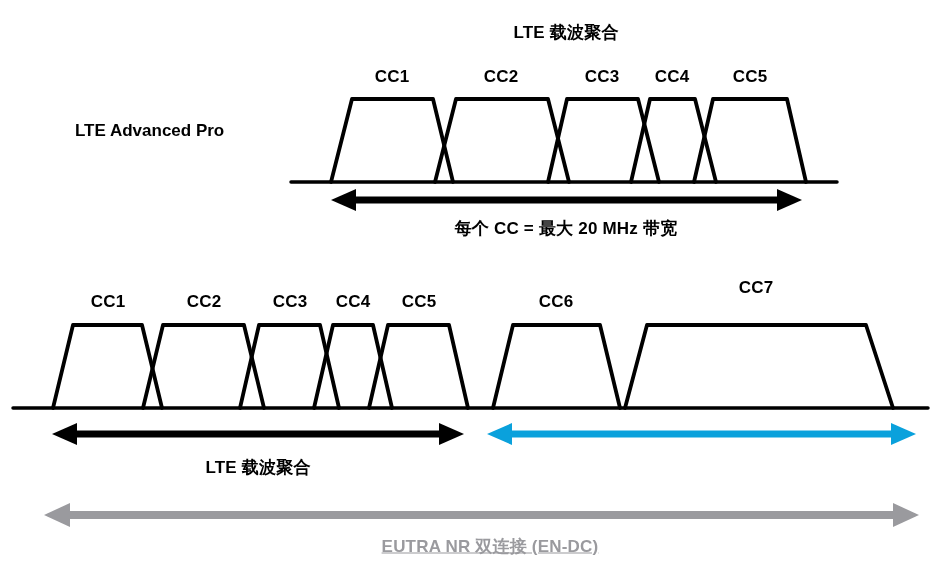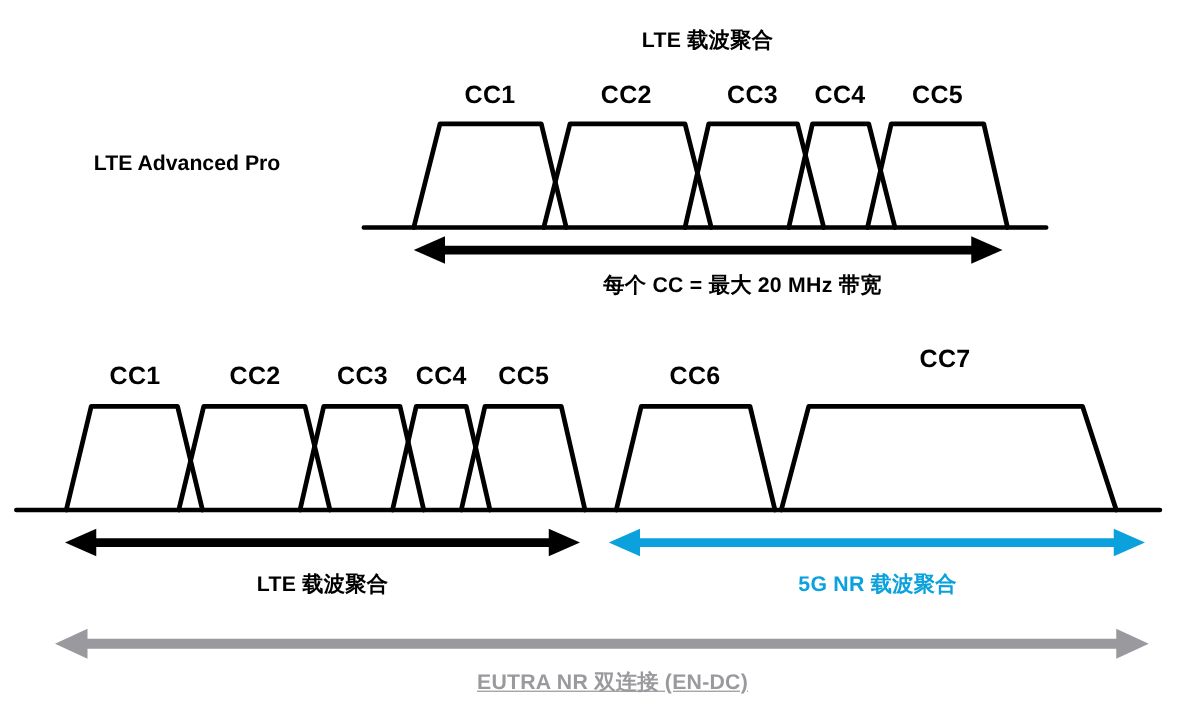--- a/index.html
+++ b/index.html
@@ -20,21 +20,21 @@
     position: absolute;
     left: 0;
     top: 0;
   }
   .label {
     position: absolute;
     transform: translate(-50%, -50%);
     font-weight: bold;
     white-space: nowrap;
     color: #000000;
-    font-size: 20px;
+    font-size: 17px;
     letter-spacing: 0.2px;
   }
   .label.big {
     font-size: 17px;
   }
   .label.blue {
     color: #0AA1DC;
   }
   .label.gray {
     color: #9A9A9E;
@@ -120,27 +120,26 @@
   <div class="side-label">
     <div>LTE Advanced Pro</div>
   </div>
 
   <div class="label" style="left:392px; top:77px;">CC1</div>
   <div class="label" style="left:501px; top:77px;">CC2</div>
   <div class="label" style="left:602px; top:77px;">CC3</div>
   <div class="label" style="left:672px; top:77px;">CC4</div>
   <div class="label" style="left:750px; top:77px;">CC5</div>
 
-  <div class="label big" style="left:566px; top:228px;margin-left:28px;">每个 CC = 最大 20 MHz 带宽</div>
+  <div class="label big" style="left:566px; top:228px;">每个 CC = 最大 20 MHz 带宽</div>
 
   <div class="label" style="left:108px; top:302px;">CC1</div>
   <div class="label" style="left:204px; top:302px;">CC2</div>
   <div class="label" style="left:290px; top:302px;">CC3</div>
   <div class="label" style="left:353px; top:302px;">CC4</div>
   <div class="label" style="left:419px; top:302px;">CC5</div>
   <div class="label" style="left:556px; top:302px;text-align:center;">CC6</div>
   <div class="label" style="left:756px; top:288px;">CC7</div>
 
   <div class="label big" style="left:258px; top:467px;">LTE 载波聚合</div>
-  <div class="label big blue" style="left:702px; top:467px;">5G NR 载波聚合</div>
   <div class="label big gray" style="left:490px; top:546px;text-decoration:underline;">EUTRA NR 双连接 (EN-DC)</div>
 
 </div>
 
 </body></html>

